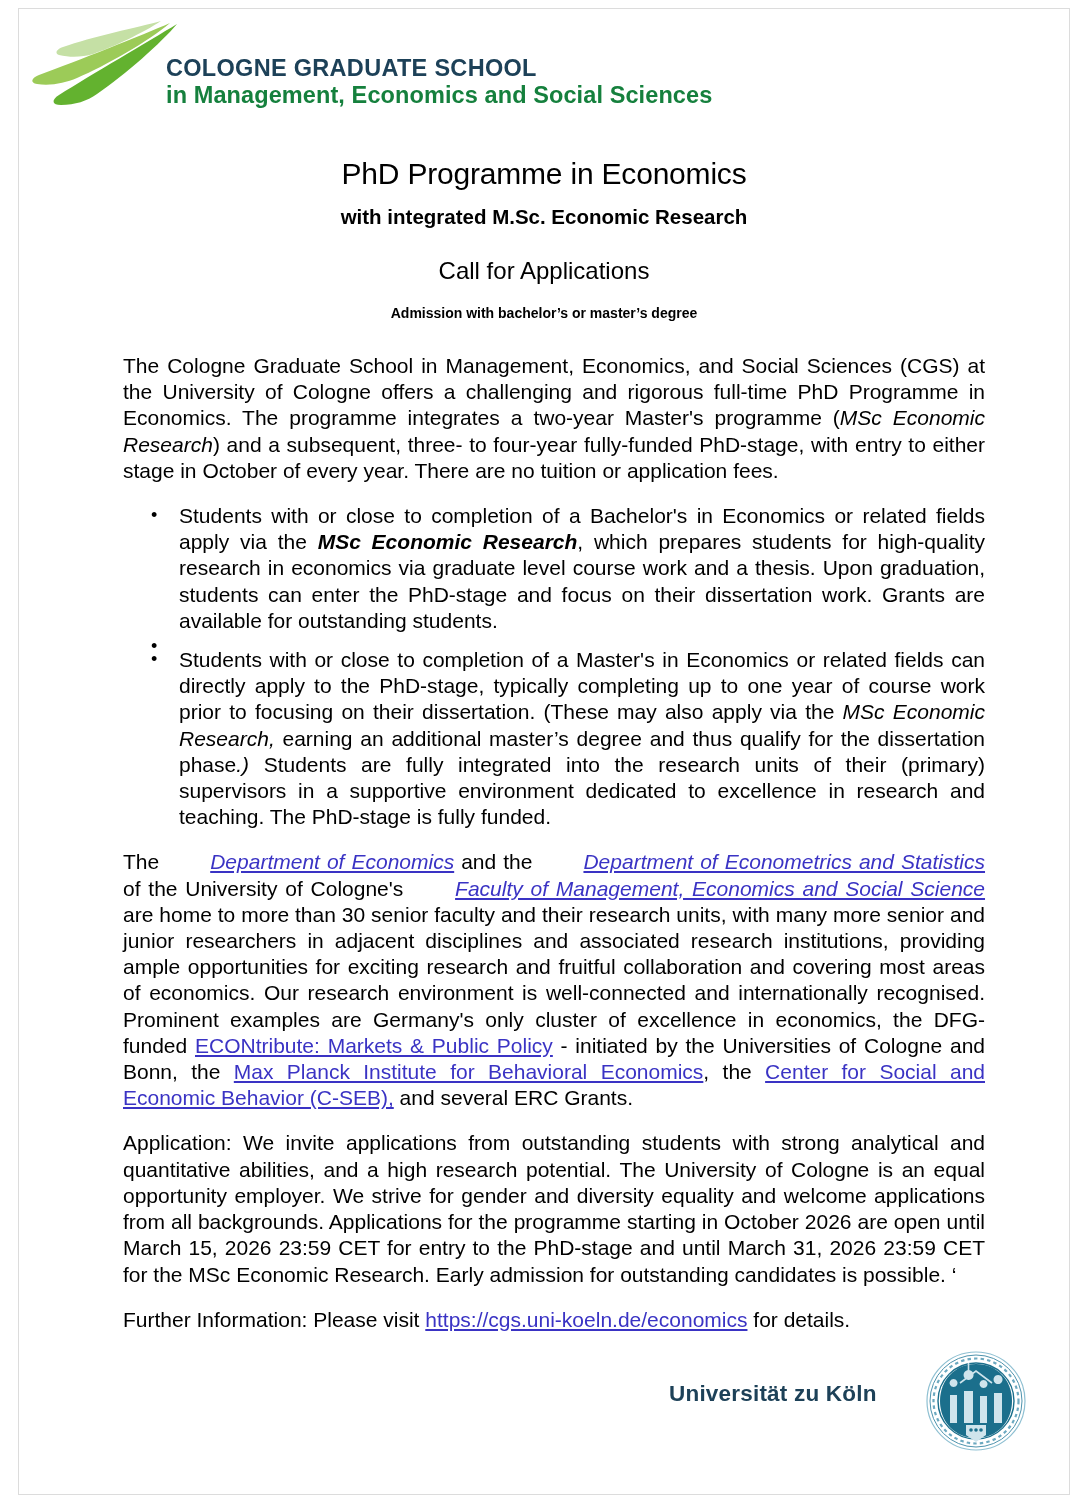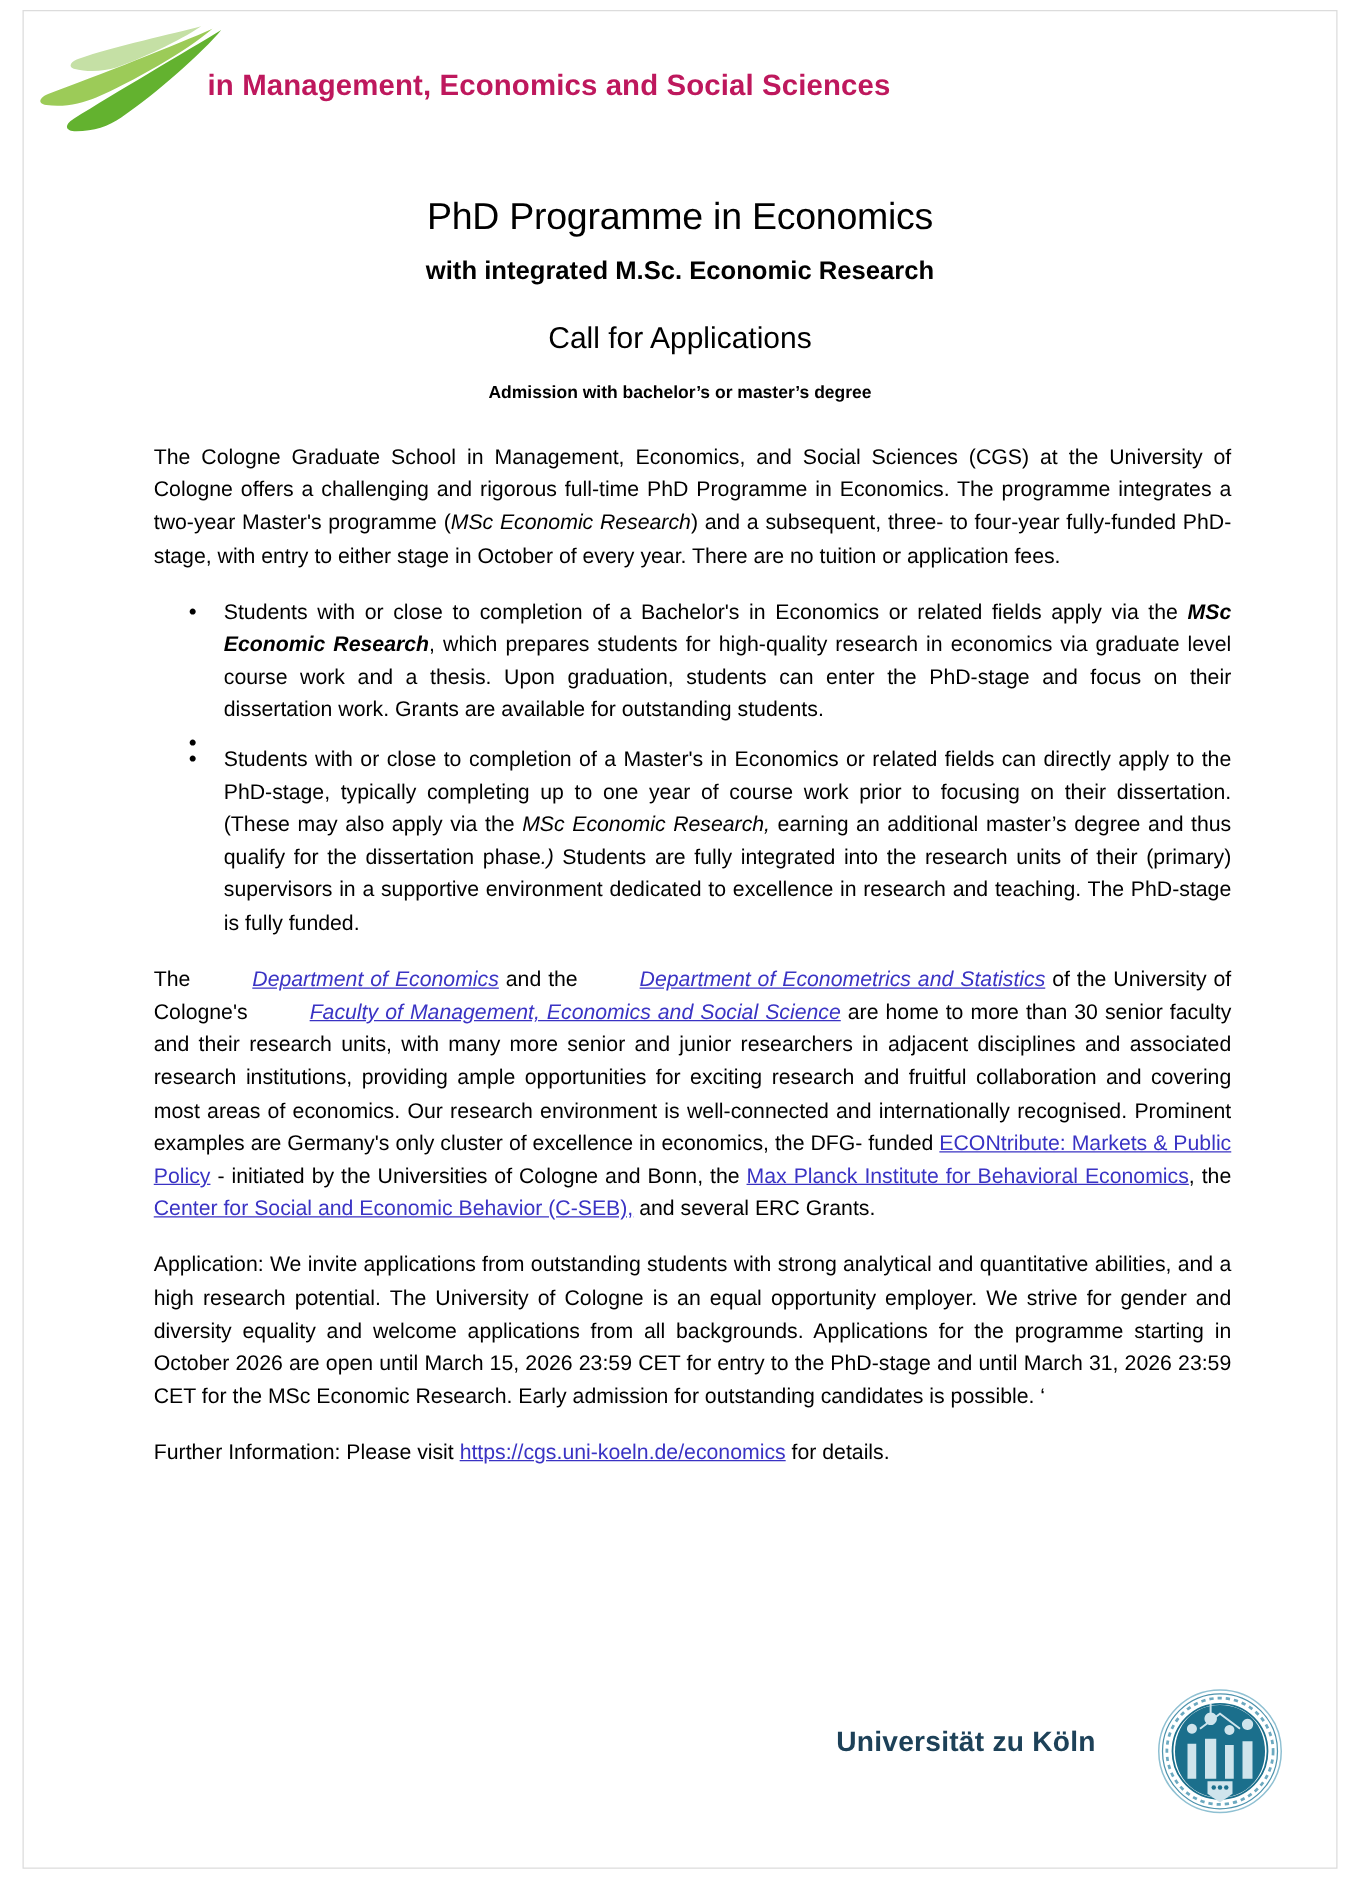--- a/index.html
+++ b/index.html
@@ -50,39 +50,39 @@
     font-weight: bold;
     letter-spacing: 0.3px;
     color: #1d4158;
     white-space: nowrap;
     line-height: 1.16;
   }
   .cgs-line2 {
     font-size: 23.5px;
     font-weight: bold;
     letter-spacing: 0.1px;
-    color: #be185d;
+    color: #15803d;
     white-space: nowrap;
     line-height: 1.16;
   }
 
   
   .title-block { position: absolute; left: 0; width: 1050px; text-align: center; }
   #title-main   { top: 148px; font-size: 30px;   font-weight: normal; letter-spacing: -0.2px; }
   #title-sub    { top: 196px; font-size: 20.5px; font-weight: bold; }
   #title-call   { top: 248px; font-size: 24px;   font-weight: normal; }
   #title-admis  { top: 296px; font-size: 14px; font-weight: bold; }
 
   
   #body-text {
     position: absolute;
     left: 104px;
     top: 344px;
     width: 862px;
-    font-size: 17px;
+    font-size: 21px;
     line-height: 26.2px;
     text-align: justify;
     color: #000000;
   }
   #body-text p { margin: 0; }
   .para-gap { height: 19px; }
   .bullet-gap { height: 13px; }
 
   ul.bullets {
     margin: 0;
@@ -145,20 +145,21 @@
 
   <div id="cgs-header">
     <div id="cgs-mark">
       <svg viewBox="0 0 175 100" width="175" height="100" aria-hidden="true">
         <path d="M140 4 C118 10, 70 20, 42 30 C36 32, 33 36, 38 38 C50 41, 62 40, 72 37 C92 30, 122 16, 140 4 Z" fill="#c5e0a5"></path>
         <path d="M149 6 C122 18, 56 44, 18 58 C10 61, 9 66, 16 67 C30 69, 44 66, 56 61 C84 49, 128 24, 149 6 Z" fill="#9ccb58"></path>
         <path d="M156 7 C128 24, 70 58, 38 78 C30 83, 31 88, 40 88 C54 88, 66 84, 76 77 C104 58, 141 25, 156 7 Z" fill="#63b22f"></path>
       </svg>
     </div>
     <div id="cgs-wordmark">
+      <div class="cgs-line1">COLOGNE GRADUATE SCHOOL</div>
       <div class="cgs-line2">in Management, Economics and Social Sciences</div>
     </div>
   </div>
 
   <div class="title-block" id="title-main">PhD Programme in Economics</div>
   <div class="title-block" id="title-sub">with integrated M.Sc. Economic Research</div>
   <div class="title-block" id="title-call">Call for Applications</div>
   <div class="title-block" id="title-admis">Admission with bachelor’s or master’s degree</div>
 
   <div id="body-text">

